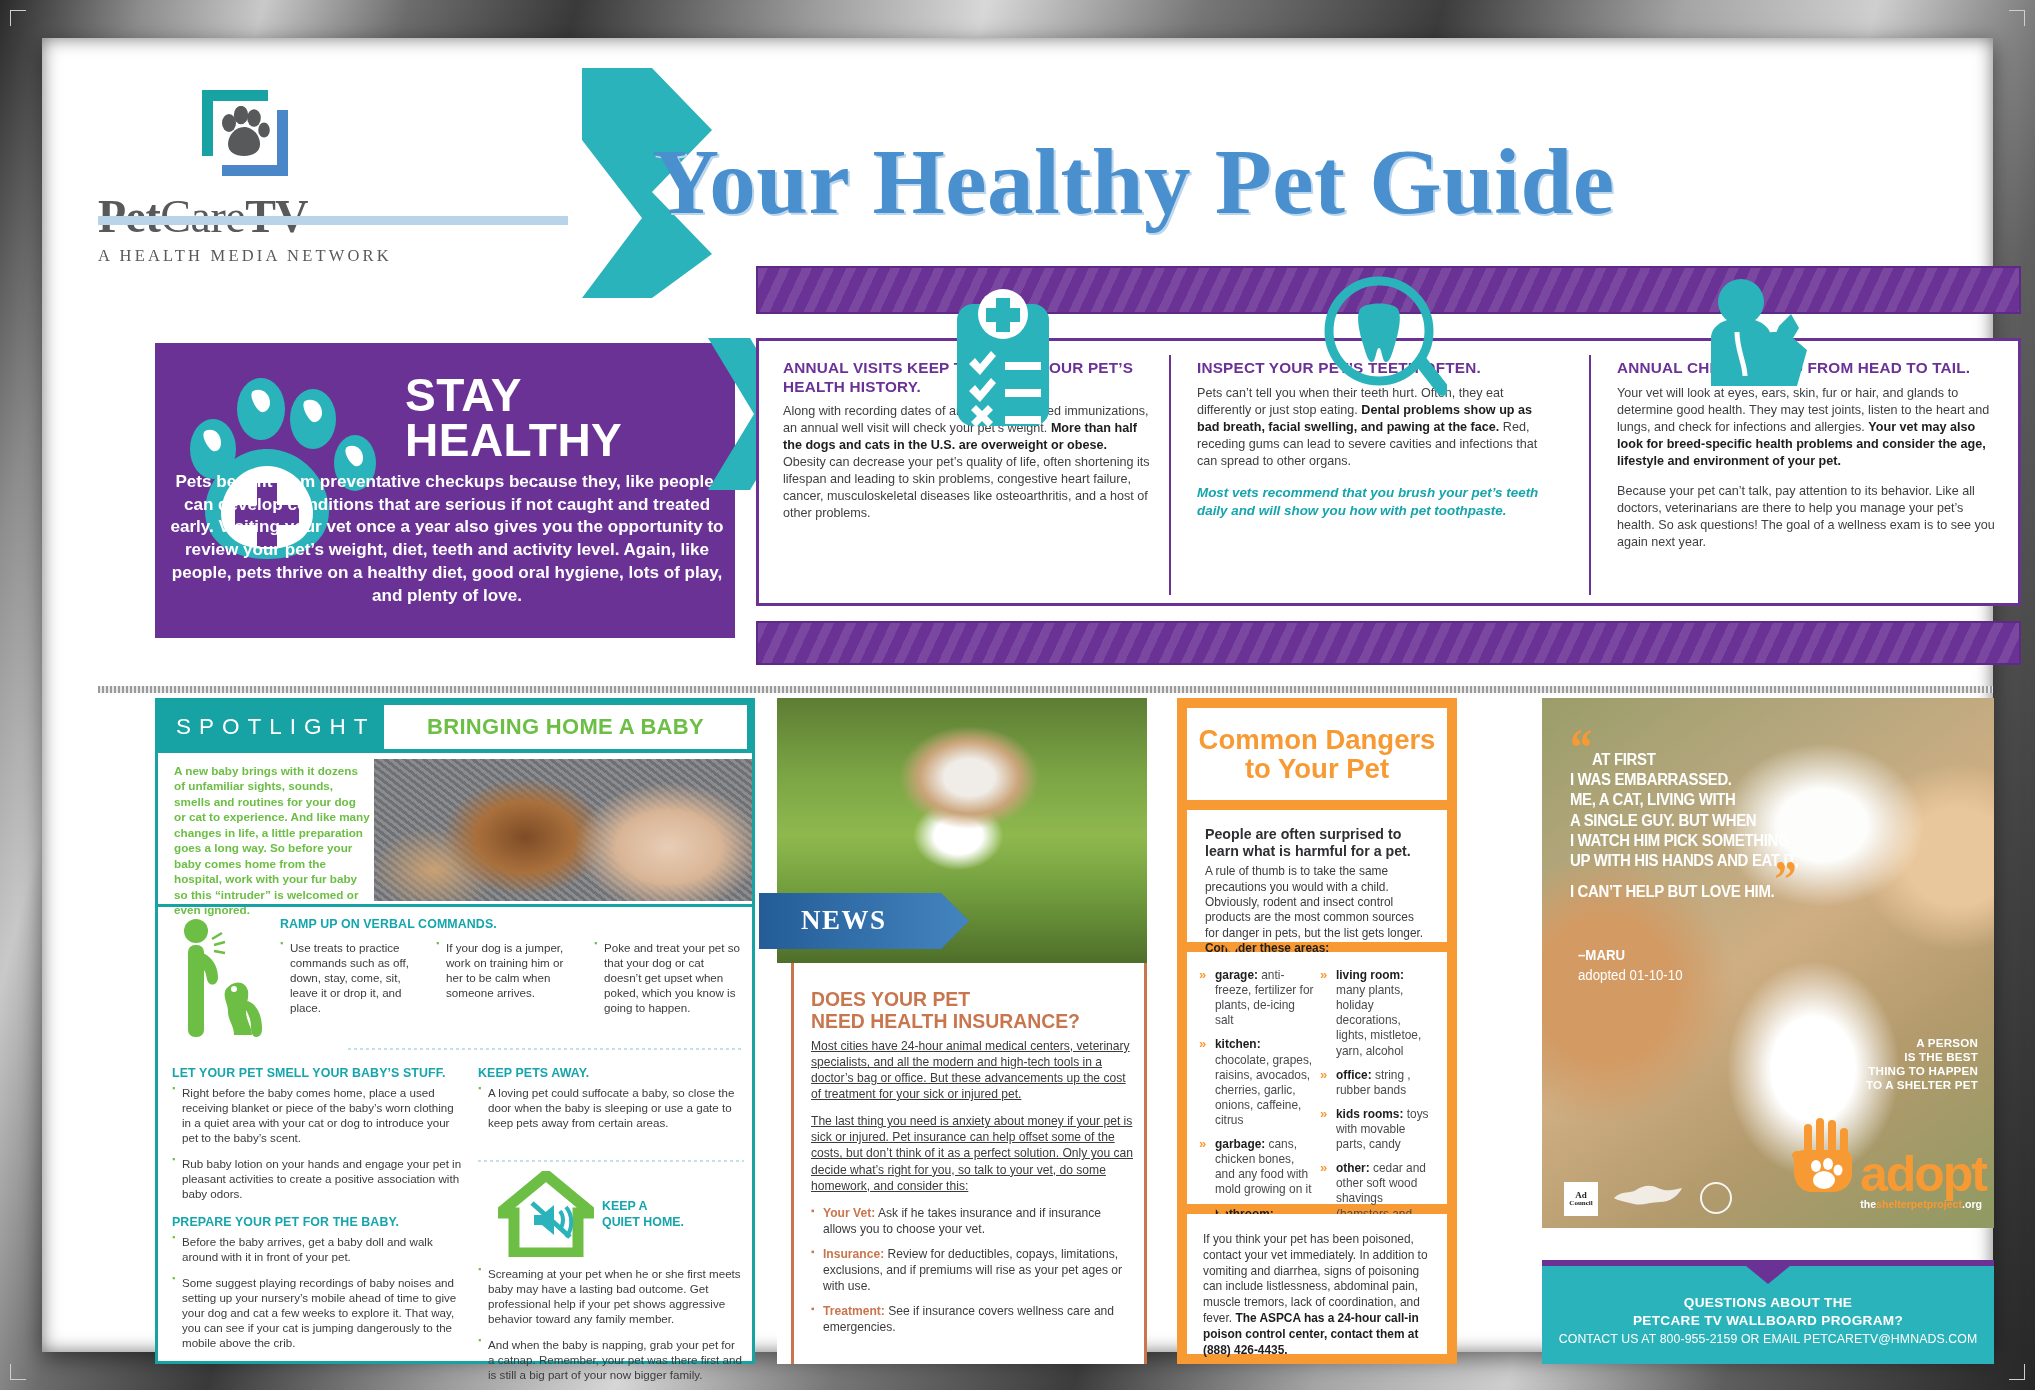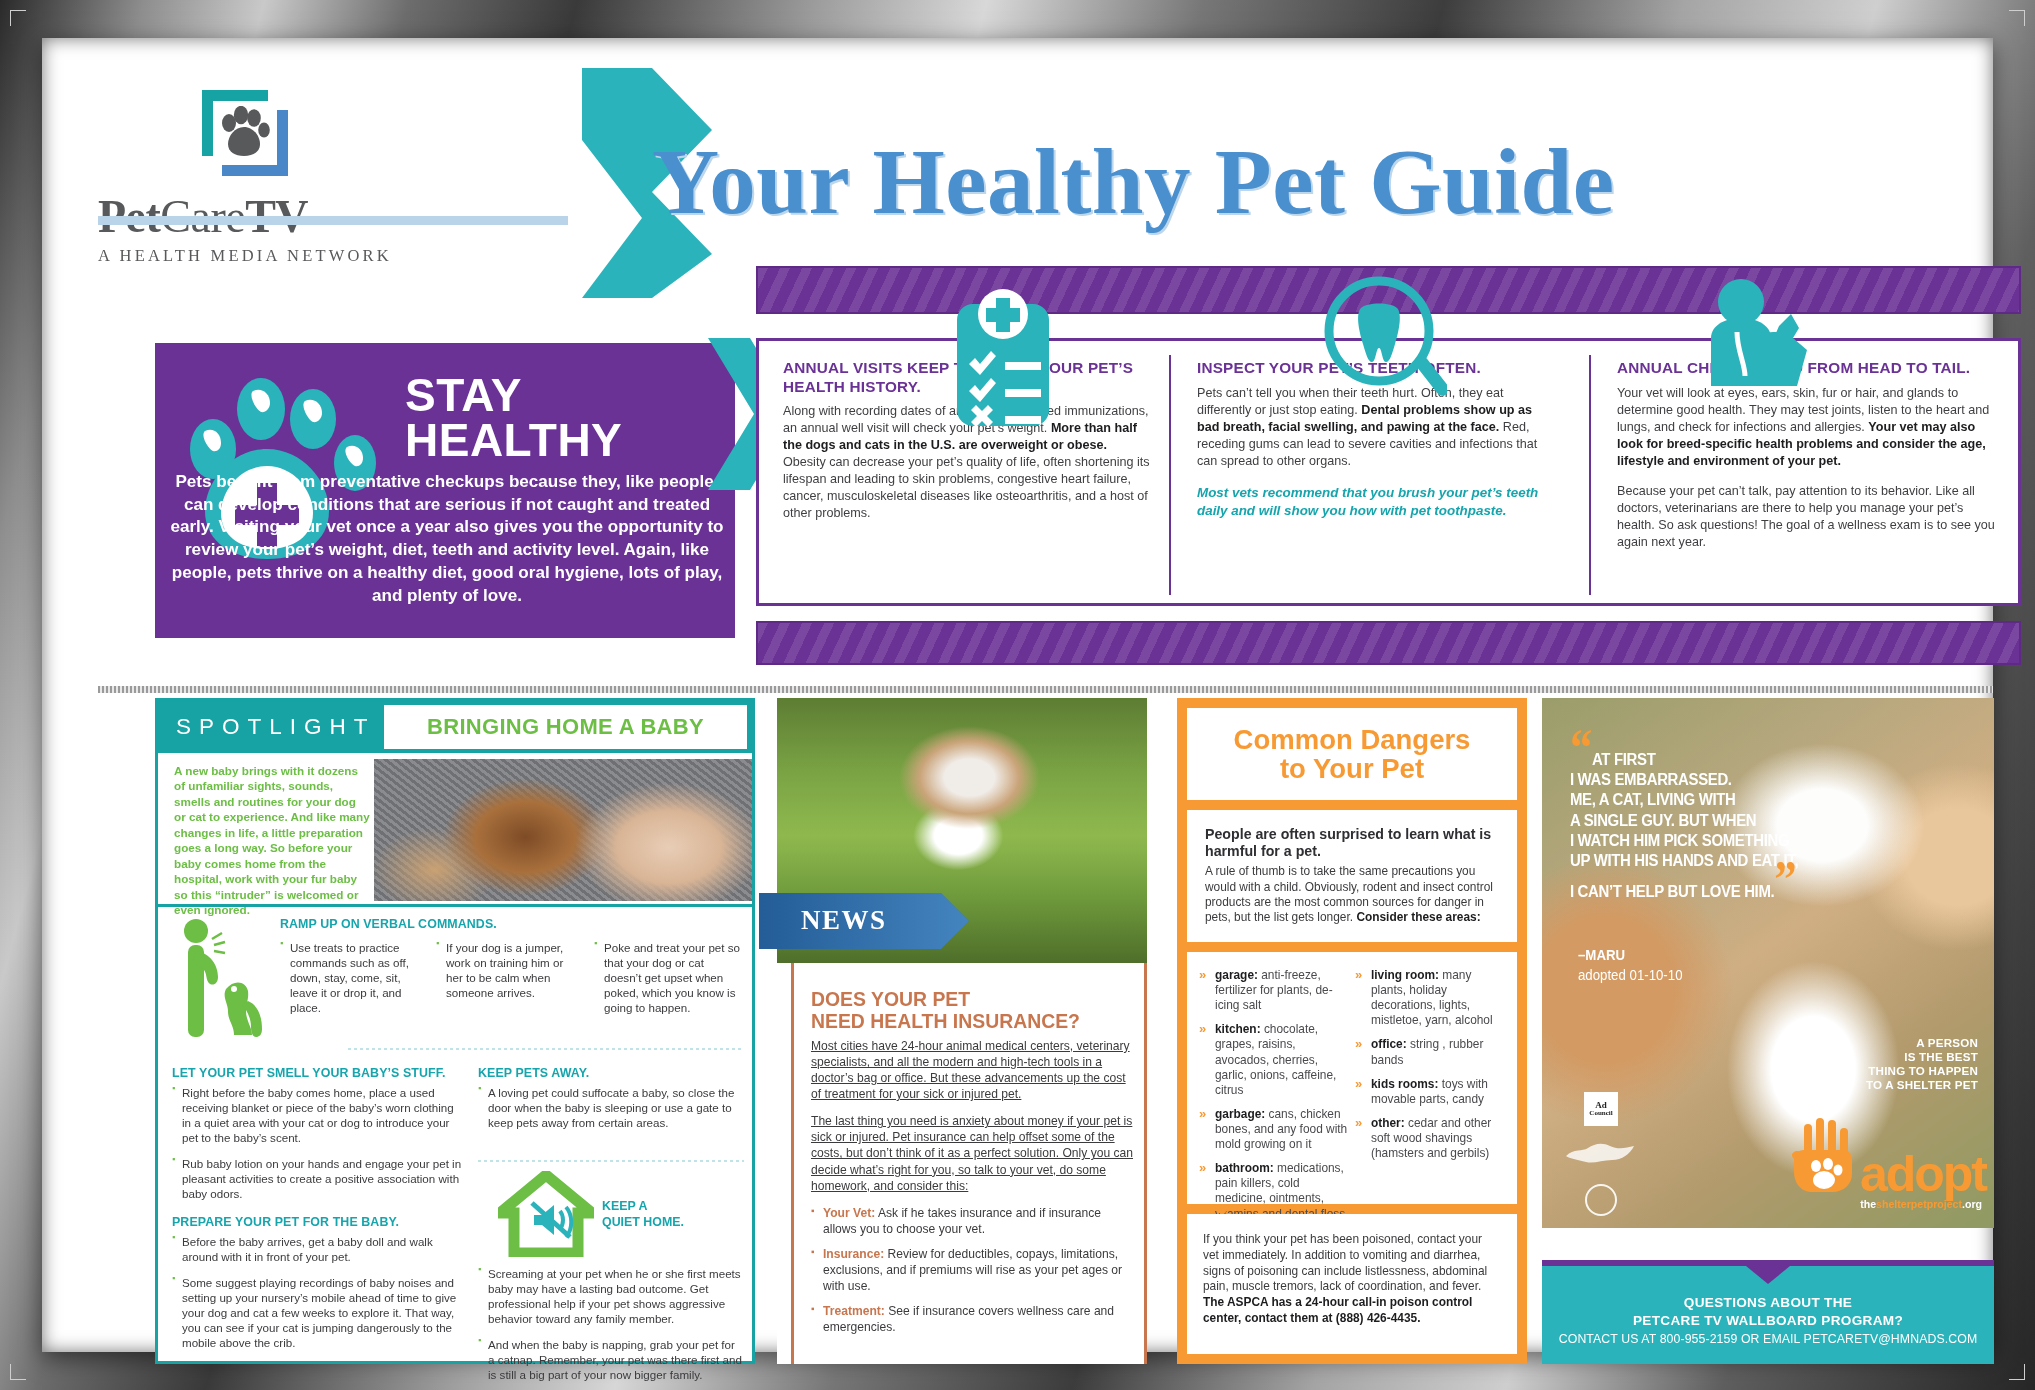--- a/index.html
+++ b/index.html
@@ -147,21 +147,21 @@
   #news h3 { position:absolute; left:34px; top:290px; width:320px; color:#c8764e;
       font-size:19.4px; font-weight:bold; line-height:1.15; }
   #news .body { position:absolute; left:34px; top:340px; width:322px;
       color:#3b3b3e; font-size:12.1px; line-height:1.33; }
   #news .body p { margin-bottom:11px;text-decoration:underline; }
   #news .bl { position:relative; padding-left:12px; margin-bottom:9px; }
   #news .bl:before { content:"▪"; position:absolute; left:0; top:-1px; color:#c8764e; font-size:10px;}
   #news .bl b { color:#c8764e; }
 
   
-  #dang { position:absolute; left:1135px; top:660px; width:350px; height:666px;
+  #dang { position:absolute; left:1135px; top:660px; width:280px; height:666px;
           background:#f79a33; }
   .dbox { position:absolute; left:10px; right:10px; background:#fff; }
   .dnotch { position:absolute; left:38px; width:22px; height:12px; background:#f79a33;
      clip-path: polygon(0 0, 100% 0, 50% 100%); }
   #dang h2 { color:#f79a33; font-size:27.5px; font-weight:bold; line-height:1.06;
              text-align:center; }
   .dlead { color:#2f2f33; font-size:14.2px; font-weight:bold; line-height:1.2; }
   .dsub { color:#3b3b3e; font-size:11.9px; line-height:1.3; margin-top:4px; }
   .dsub b { color:#1d1d20; }
   .ditem { position:relative; padding-left:16px; margin-bottom:9px;
@@ -192,21 +192,21 @@
                    font-weight:bold; transform:scaleX(.86); transform-origin:left center; }
   #adopt .attrib div+div { font-weight:normal; margin-top:2px;}
   #adopt .slogan { position:absolute; right:16px; top:338px; color:#fff; text-align:right;
                    font-size:11.6px; font-weight:bold; line-height:1.2; letter-spacing:.2px;margin-left:18px;}
   #adopt .adoptlogo { position:absolute; right:8px; bottom:34px; display:flex; align-items:flex-end;}
   #adopt .adoptword { color:#f79a33; font-size:50px; font-weight:bold; letter-spacing:-2px;
                       line-height:.8; }
   #adopt .url { position:absolute; right:12px; bottom:18px; font-size:10.6px; font-weight:bold;
                 color:#fff; }
   #adopt .url .o { color:#f79a33; }
-  #adopt .badges { position:absolute; left:22px; bottom:12px; display:flex; gap:14px; align-items:center;flex-direction:column;}
+  #adopt .badges { position:absolute; left:22px; bottom:12px; display:flex; gap:14px; align-items:flex-start;}
   .adcouncil { width:34px; height:34px; background:#fff; color:#222; font-size:9px;
      font-weight:bold; display:flex; flex-direction:column; align-items:center;
      justify-content:center; line-height:1; font-family:"Liberation Serif",serif;}
   .hs-logo { width:74px; height:30px; opacity:.95; }
   .seal { width:32px; height:32px; border:2px solid #fff; border-radius:50%; opacity:.9;}
 
   
   #contact { position:absolute; left:1500px; top:1222px; width:452px; height:104px;
              background:#2bb3bb; }
   #contact .topbar { position:absolute; left:0; top:0; width:100%; height:6px; background:#6b3296; }

